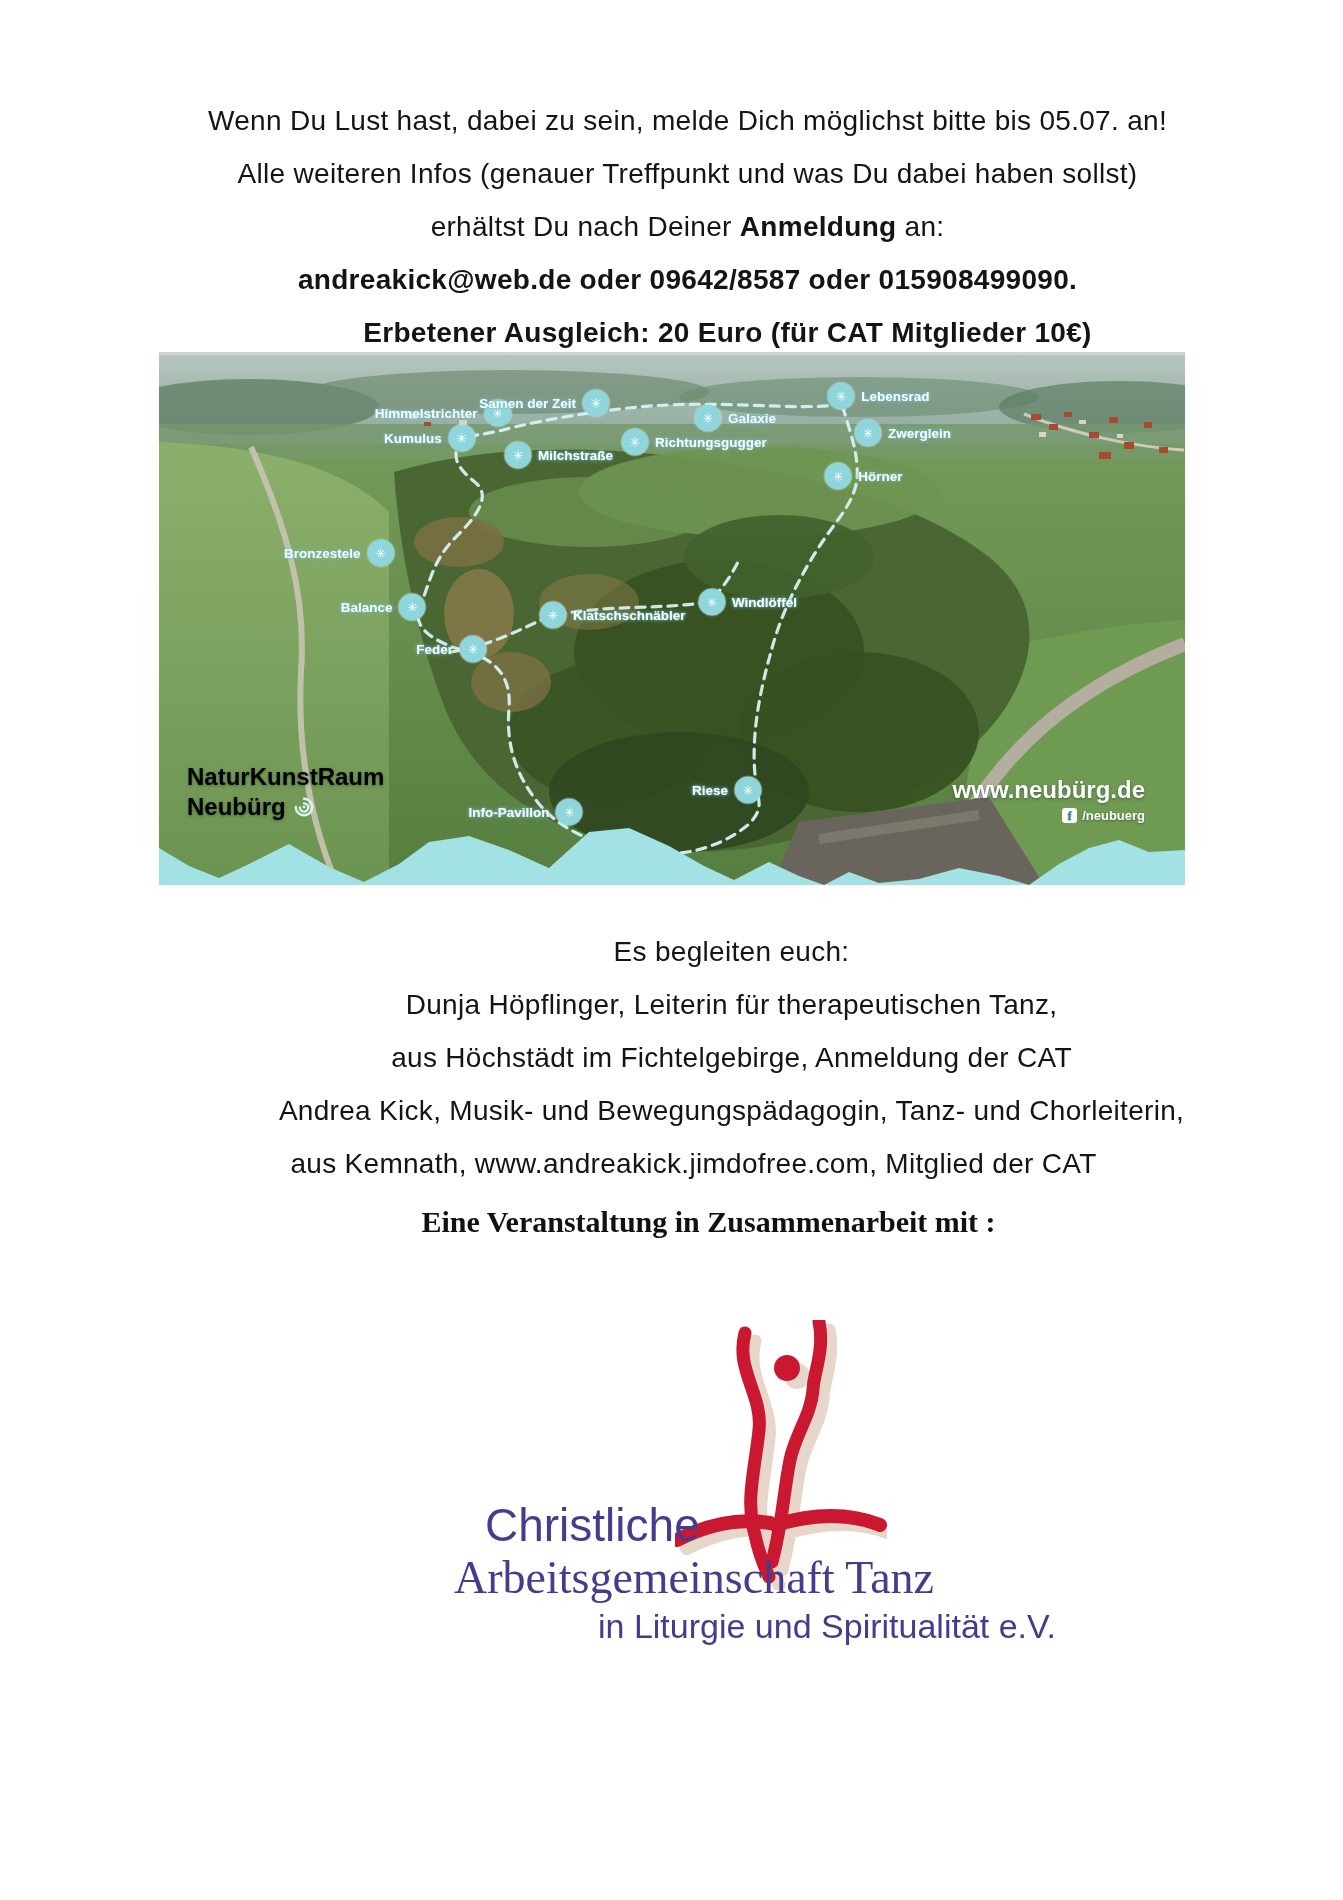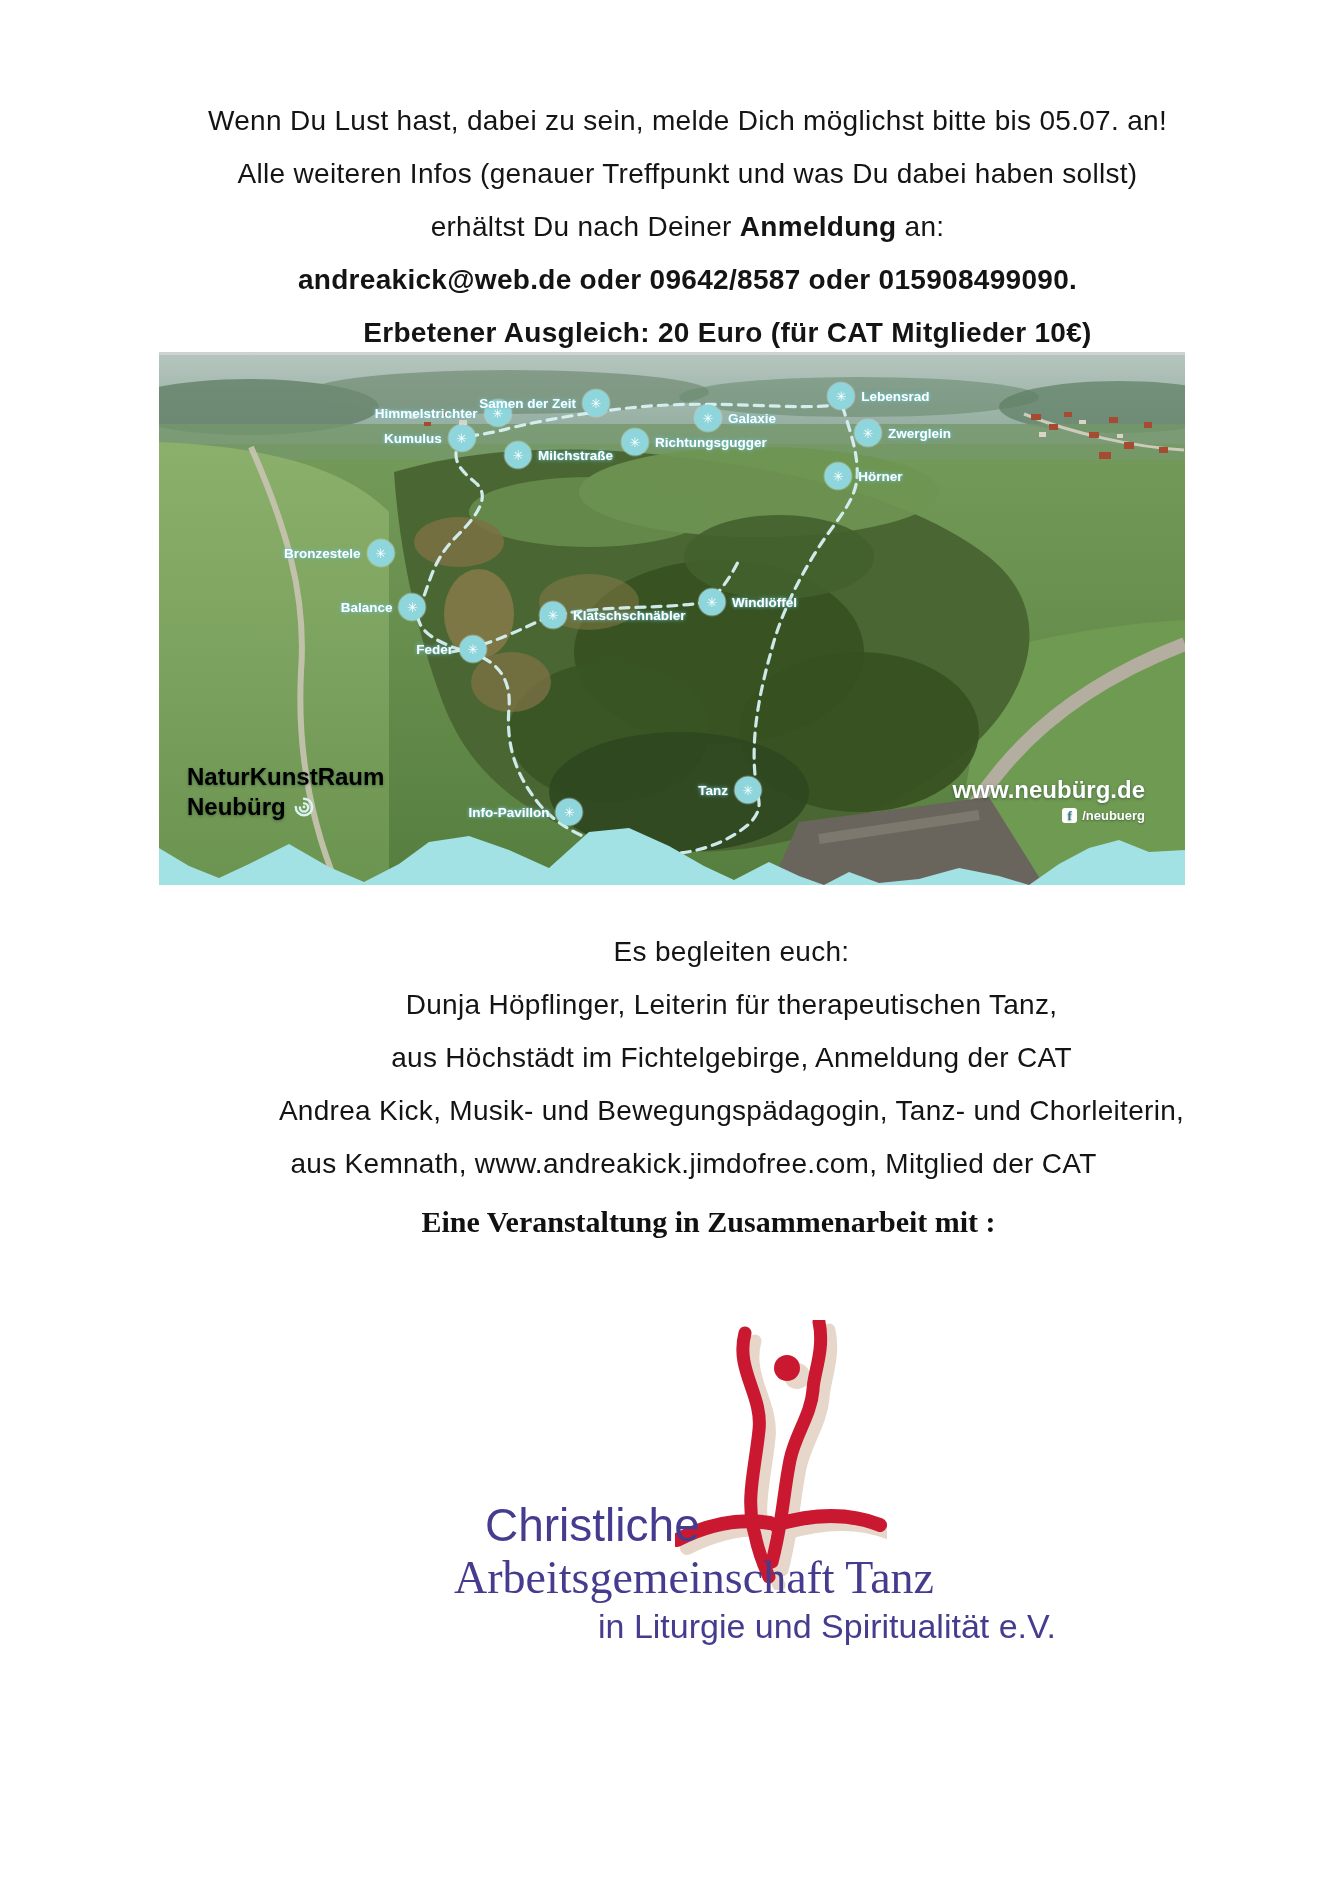--- a/index.html
+++ b/index.html
@@ -201,21 +201,21 @@
         <div class="marker side-right" style="left: 38.4%; top: 49.3%;">
           <span class="mc">✳</span>
           <span class="ml">Klatschschnäbler</span>
         </div>
         <div class="marker side-left" style="left: 30.6%; top: 55.7%;">
           <span class="mc">✳</span>
           <span class="ml">Feder</span>
         </div>
         <div class="marker side-left" style="left: 57.4%; top: 82.2%;">
           <span class="mc">✳</span>
-          <span class="ml">Tanz</span>
+          <span class="ml">Riese</span>
         </div>
         <div class="marker side-left" style="left: 40%; top: 86.3%;">
           <span class="mc">✳</span>
           <span class="ml">Info-Pavillon</span>
         </div>
       </div>
 
     <div class="brand">
       <span>NaturKunstRaum</span><br>
       <span>Neubürg</span><span class="spiral"><svg width="22" height="22" viewBox="0 0 24 24">

